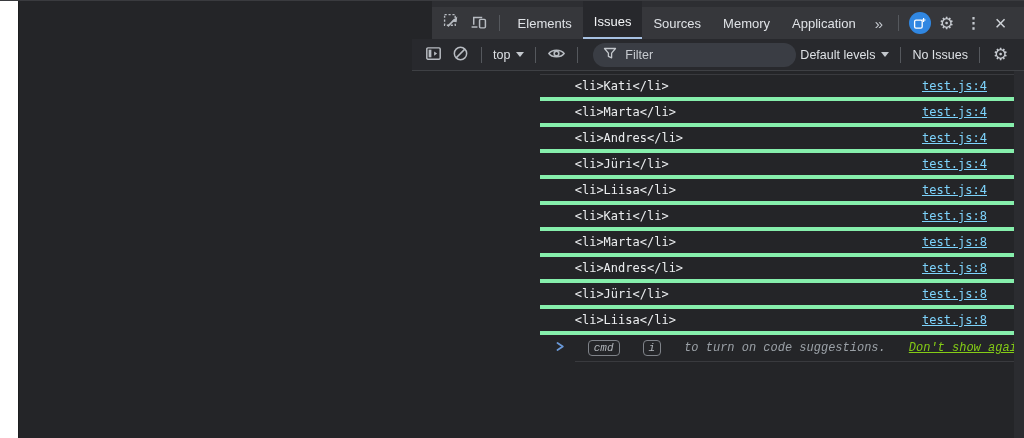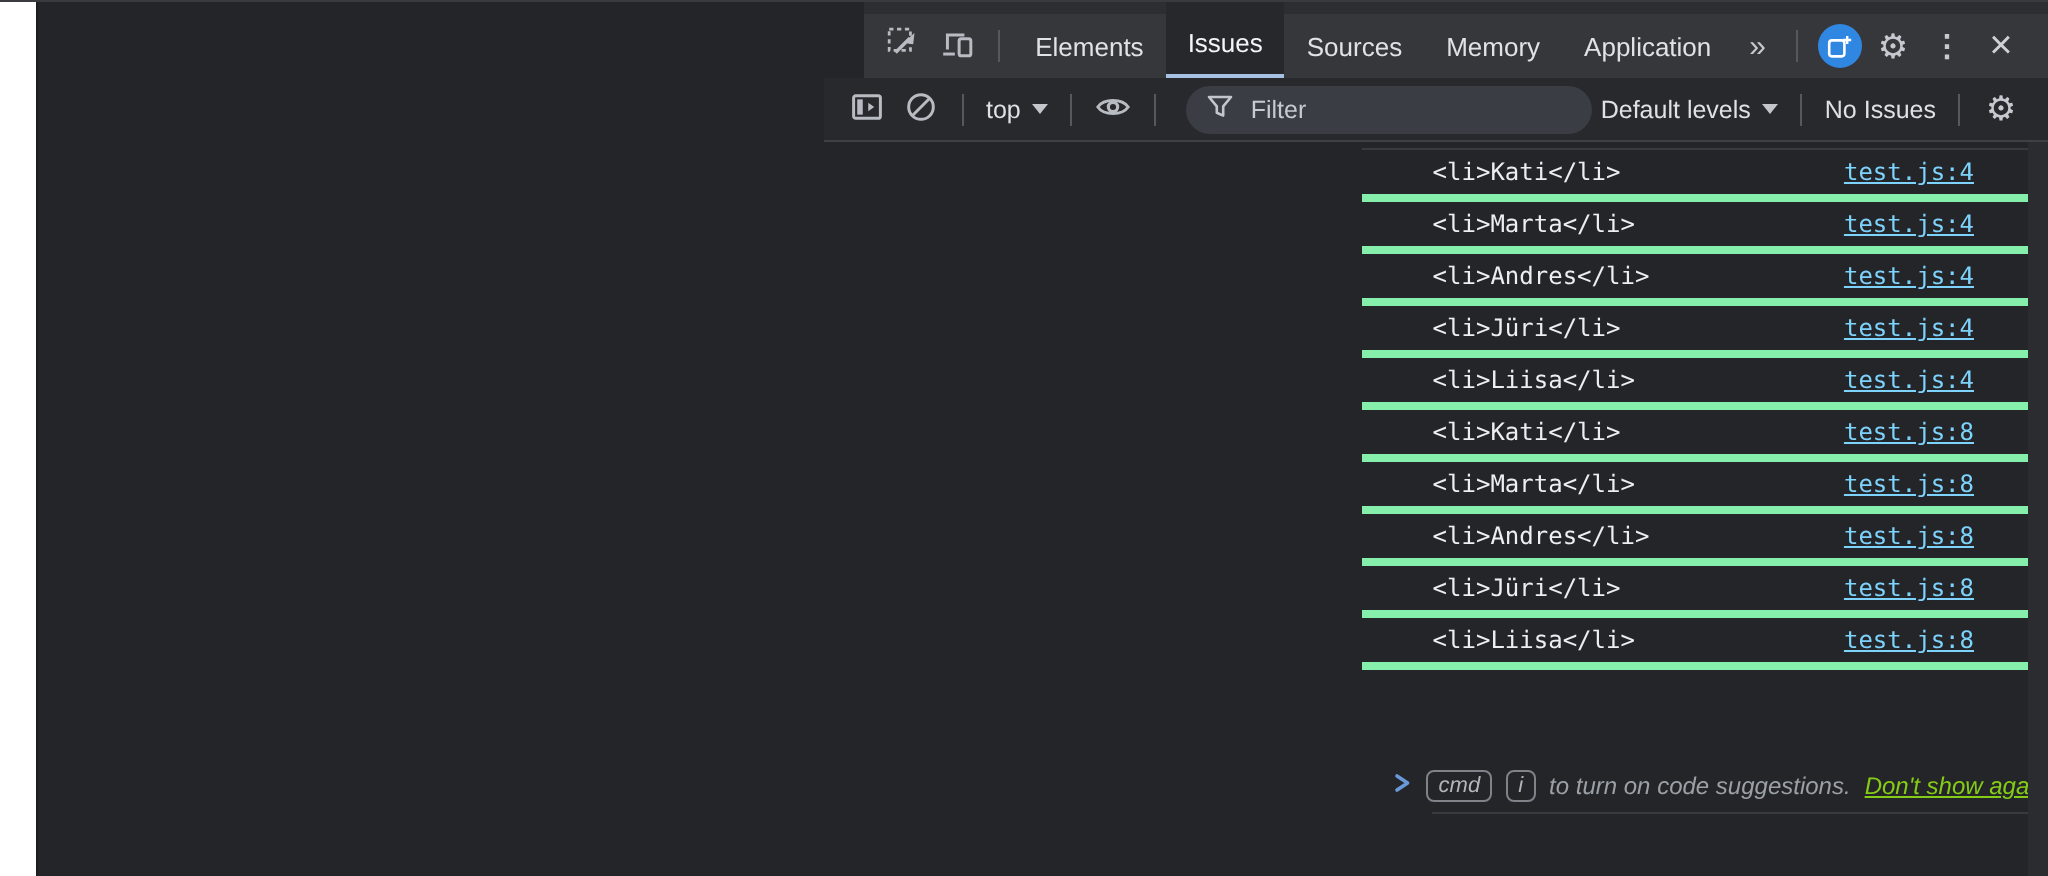--- a/index.html
+++ b/index.html
@@ -34,22 +34,22 @@
                        font-family:"Liberation Sans", sans-serif; }
   .filter-pill input::placeholder { color:#c7cbd0; opacity:1; }
   .tool-right { margin-left:auto; display:flex; align-items:center; white-space:nowrap; }
 
   
   .console-area { flex:1 1 auto; position:relative; background:#242528; }
   .console-list { margin-top:3px; border-top:1px solid #393a3e; }
   .crow { height:26px; border-bottom:4px solid #86efac; display:flex; align-items:center;
           padding:0 37px 0 35px; font-family:"DejaVu Sans Mono", monospace; font-size:12px; color:#eceef0; }
   .crow .src { margin-left:auto; color:#7dd3fc; text-decoration:underline; }
-  .prompt { height:26px; display:flex; align-items:center; gap:7px; padding-left:15px;
-            font-family:Liberation Sans, sans-serif; font-size:12px; font-style:italic; color:#9aa0a6;margin-top:45px; }
+  .prompt { height:26px; display:flex; align-items:center; gap:23px; padding-left:15px;
+            font-family:Liberation Mono, monospace; font-size:12px; font-style:italic; color:#9aa0a6; }
   .kbd { border:1px solid #7f8389; border-radius:4px; padding:0 5px; height:16px; line-height:14px;
          font-size:11px; color:#b2b6bb; }
   .dismiss { text-decoration:underline; color:#84cc16; }
   .prompt-sep { border-top:1px solid #393a3e; margin-left:35px; }
   .scroll-strip { position:absolute; right:0; top:0; bottom:0; width:10px; background:#2b2c30; }
 </style>
 </head>
 <body>
 
 <div class="screen">

